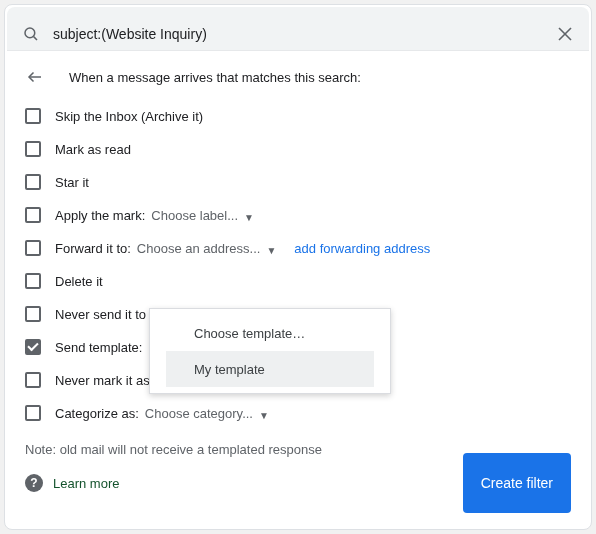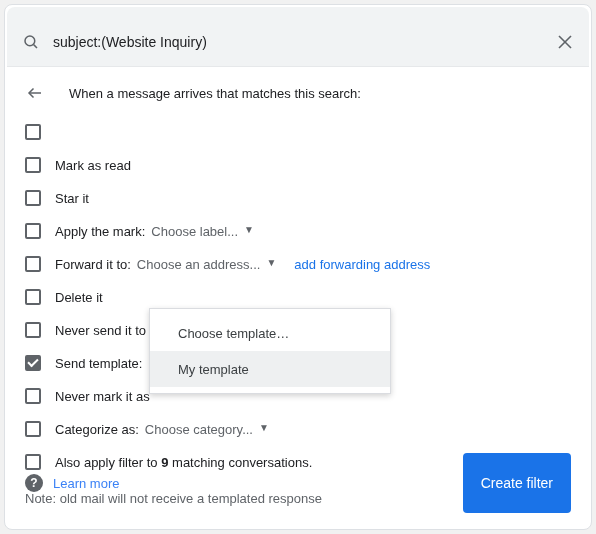--- a/index.html
+++ b/index.html
@@ -1,44 +1,44 @@
 <!DOCTYPE html>
 <html><head>
 <meta charset="utf-8">
 <style>
   * { box-sizing: border-box; font-family: Arial, Helvetica, sans-serif; }
   body { margin: 0; background: #f1f1f1; width: 596px; height: 534px; overflow: hidden; }
   .container { width: 596px; height: 534px; padding: 4px; }
   .panel { background: #fff; border: 1px solid #dde0e4; border-radius: 8px; width: 100%; height: 100%; position: relative; }
-  .search-bar { height: 60px; background: #f1f3f4; border-bottom: 1px solid #e6e8ea; display: flex; align-items: center; padding: 10px 6px 0 14px; border-radius: 8px 8px 0 0; margin: 2px; }
+  .search-bar { height: 44px; background: #f1f3f4; border-bottom: 1px solid #e6e8ea; display: flex; align-items: center; padding: 10px 6px 0 14px; border-radius: 8px 8px 0 0; margin: 2px; }
   .search-bar .sicon { width: 20px; height: 20px; color: #5f6368; display: flex; align-items: center; justify-content: center; }
   .search-bar .query { flex: 1; margin-left: 12px; color: #202124; font-size: 14px; }
   .search-bar .close { width: 36px; height: 36px; display: flex; align-items: center; justify-content: center; color: #5f6368; border-radius: 50%; cursor: pointer; font-size: 16px; }
   .body { padding: 14px 20px 12px 20px; }
   .head-row { display: flex; align-items: center; margin-bottom: 14px; }
   .head-row .back { width: 20px; height: 20px; display: flex; align-items: center; justify-content: center; color: #5f6368; cursor: pointer; }
   .head-row .head-text { margin-left: 24px; font-size: 13px; color: #202124; }
   .opt { display: flex; align-items: center; min-height: 30px; font-size: 13px; color: #202124; }
   .opt + .opt { margin-top: 3px; }
   .opt .cb { width: 16px; height: 16px; border: 2px solid #5f6368; border-radius: 2px; margin-right: 14px; display: flex; align-items: center; justify-content: center; cursor: pointer; }
   .opt .cb.checked { background: #5f6368; border-color: #5f6368; }
   .opt .cb.checked::after { content: ""; width: 4px; height: 8px; border: solid #fff; border-width: 0 2px 2px 0; transform: rotate(45deg) translate(-1px,-1px); }
   .opt .label { white-space: nowrap; }
-  .opt .dd { margin-left: 6px; color: #5f6368; display: inline-flex; align-items: flex-start; cursor: pointer; }
+  .opt .dd { margin-left: 6px; color: #5f6368; display: inline-flex; align-items: flex-end; cursor: pointer; }
   .opt .dd .ddtext { }
   .opt .dd .caret { margin-left: 6px; font-size: 10px; color: #5f6368; }
   .opt .link { margin-left: 18px; color: #1a73e8; cursor: pointer; font-size: 13px; }
   .opt .bold { font-weight: 700; }
   .note { font-size: 13px; color: #5f6368; margin-top: 14px; }
   .footer { position: absolute; left: 20px; right: 20px; bottom: 16px; display: flex; align-items: center; }
   .footer .q { width: 18px; height: 18px; border-radius: 50%; background: #5f6368; color: #fff; display: flex; align-items: center; justify-content: center; font-size: 12px; font-weight: 700; margin-right: 10px; }
-  .footer .learn { color: #3b82f6; font-size: 13px; cursor: pointer; }
+  .footer .learn { color: #14532d; font-size: 13px; cursor: pointer; }
   .footer .spacer { flex: 1; }
   .footer .create { background: #1a73e8; color: #fff; border: none; border-radius: 4px; padding: 22px 18px; font-size: 14px; font-weight: 500; cursor: pointer; }
-  .menu { position: absolute; top: 303px; left: 144px; width: 242px; background: #fff; border: 1px solid #dadce0; box-shadow: 0 2px 6px rgba(0,0,0,0.18); z-index: 10; padding: 6px 0; font-size: 13px; color: #3c4043; }
+  .menu { position: absolute; top: 303px; left: 144px; width: 242px; background: #fff; border: 1px solid #dadce0; box-shadow: 0 2px 6px rgba(0,0,0,0.18); z-index: 10; padding: 6px 16px; font-size: 13px; color: #3c4043; }
   .menu .mi { height: 36px; display: flex; align-items: center; padding: 0 28px; cursor: pointer; }
   .menu .mi.hl { background: #eef0f1; }
 </style>
 </head>
 <body>
 
 <div class="container">
   <div class="panel">
 
     <div class="search-bar">
@@ -63,20 +63,21 @@
           <svg width="18" height="18" viewBox="0 0 24 24" fill="none" stroke="#5f6368" stroke-width="2">
               <line x1="20" y1="12" x2="4" y2="12"></line>
               <polyline points="10 6 4 12 10 18"></polyline>
             </svg>
         </span>
         <span class="head-text">When a message arrives that matches this search:</span>
       </div>
 
       <div class="opt">
         <span class="cb"></span>
+        <span class="label">Skip the Inbox (Archive it)</span>
       </div>
 
       <div class="opt">
         <span class="cb"></span>
         <span class="label">Mark as read</span>
       </div>
 
       <div class="opt">
         <span class="cb"></span>
         <span class="label">Star it</span>
@@ -124,26 +125,20 @@
 
       <div class="opt">
         <span class="cb"></span>
         <span class="label">Categorize as:</span>
         <span class="dd">
           <span class="ddtext">Choose category...</span>
           <span class="caret">▼</span>
         </span>
       </div>
 
-      <div class="opt">
-        <span class="cb"></span>
-        <span class="label">
-          <span>Also apply filter to </span><span class="bold">9</span><span> matching conversations.</span>
-        </span>
-      </div>
 
       <div class="note">Note: old mail will not receive a templated response</div>
     </div>
 
     <div class="menu">
       <div class="mi">Choose template…</div>
       <div class="mi hl">My template</div>
     </div>
 
     <div class="footer">

